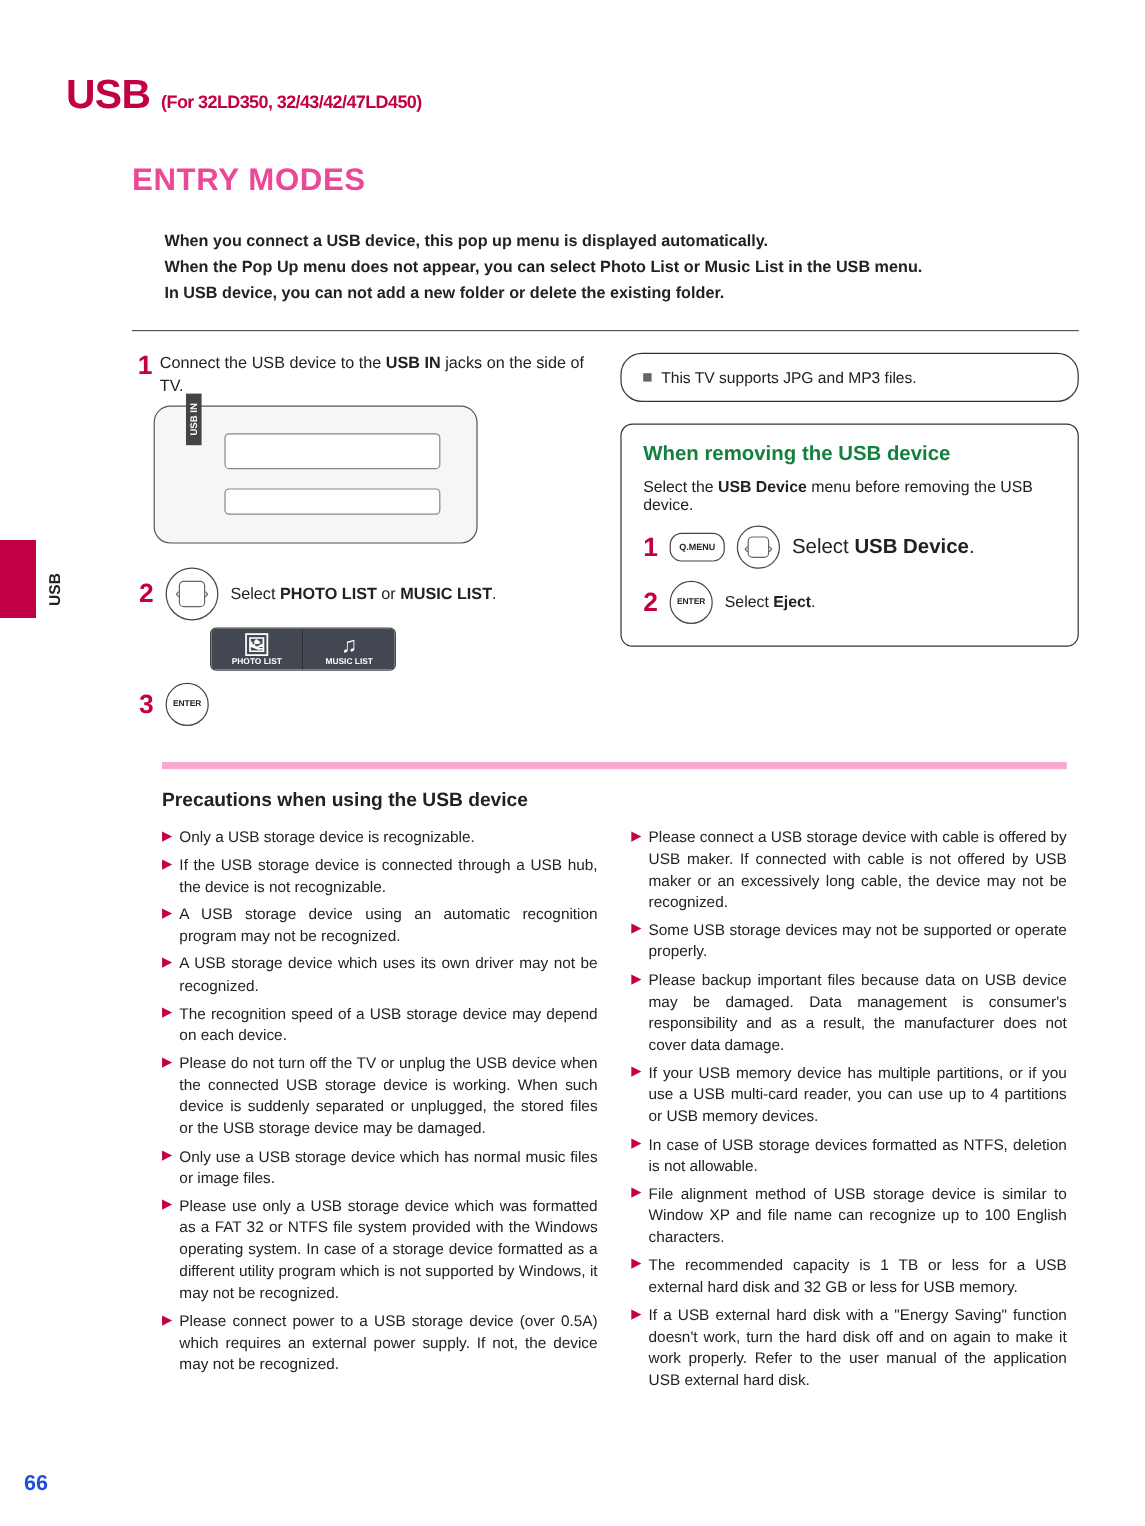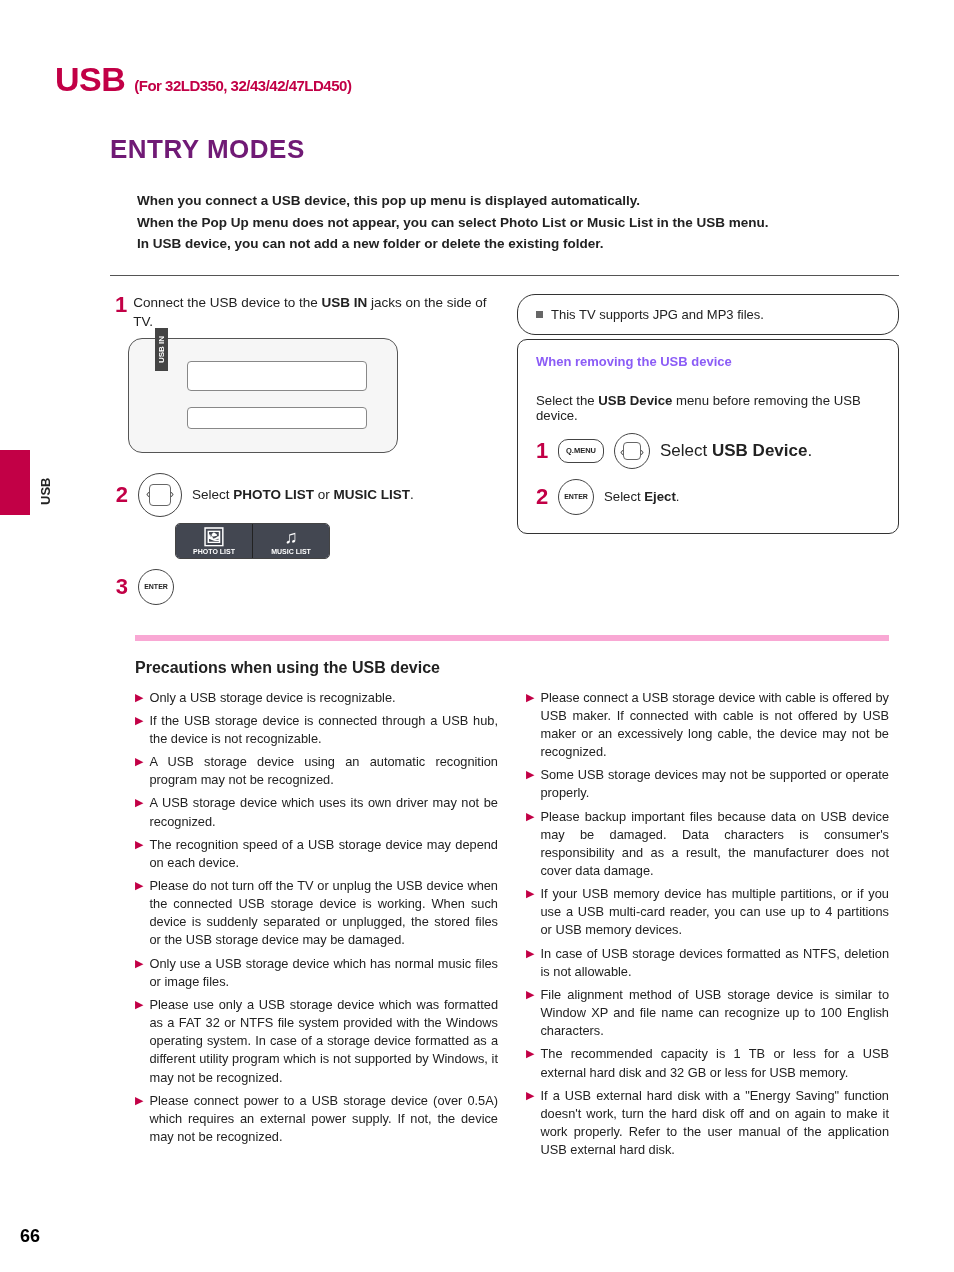--- a/index.html
+++ b/index.html
@@ -24,21 +24,21 @@
   .page-title .subtitle {
     font-size: 15px;
     font-weight: bold;
     color: #c20046;
   }
   .section-title {
     margin-top: 35px;
     margin-left: 55px;
     font-size: 26px;
     font-weight: bold;
-    color: #701a75;
+    color: #ec4899;
     letter-spacing: 0.5px;
   }
   .intro {
     margin-top: 25px;
     margin-left: 82px;
     margin-right: 10px;
     font-size: 13.5px;
     font-weight: bold;
     line-height: 1.6;
   }
@@ -159,33 +159,33 @@
     padding:4px 2px 3px 2px;
   }
   .menu-item.photo { background:#434751; border-right:1px solid #222;}
   .menu-item.music { background:#434751; }
   .menu-item .micon { font-size:18px; line-height:1; margin-bottom:2px;}
   .notebox {
     border:1.2px solid #333;
     border-radius:18px;
     padding:12px 18px;
     font-size:13px;
-    margin-bottom:4px;
+    margin-bottom:18px;
   }
   .removebox {
     border:1.2px solid #333;
     border-radius:10px;
     padding:14px 18px 18px 18px;
     font-size:13px;
   }
   .removebox .rb-title {
-    font-size:13px;
-    font-weight:bold;
-    color:#8b5cf6;
-    margin-bottom:24px;
+    font-size:17px;
+    font-weight:bold;
+    color:#15803d;
+    margin-bottom:10px;
   }
   .rb-step { display:flex; align-items:center; gap:10px; margin-top:10px; }
   .prec-title {
     margin-top:30px;
     margin-left:80px;
     font-size:16px;
     font-weight:bold;
     border-top:6px solid #f9a8d4;
     padding-top:18px;
     margin-right:10px;
@@ -225,21 +225,21 @@
     transform:rotate(-90deg);
     transform-origin:left top;
     transform: rotate(-90deg) translate(-50px, 6px);
   }
   .pagenum {
     position:absolute;
     left:20px;
     bottom:25px;
     font-size:18px;
     font-weight:bold;
-    color:#000000;
+    color:#1d4ed8;
   }
   .sm-square {
     display:inline-block;width:7px;height:7px;background:#666;margin-right:8px;vertical-align:1px;
   }
 </style>
 </head>
 <body>
 
 <div class="side-tab"></div>
 <div class="side-label">USB</div>
@@ -388,21 +388,21 @@
         <div class="bul">
           <span class="tri">▶</span>
           <span>Please connect a USB storage device with cable is offered by USB maker.  If connected with cable is not offered by USB maker or an excessively long cable, the device may not be recognized.</span>
         </div>
         <div class="bul">
           <span class="tri">▶</span>
           <span>Some USB storage devices may not be supported or operate properly.</span>
         </div>
         <div class="bul">
           <span class="tri">▶</span>
-          <span>Please backup important files because data on USB device may be damaged. Data characters is consumer's responsibility and as a result, the manufacturer does not cover data damage.</span>
+          <span>Please backup important files because data on USB device may be damaged. Data management is consumer's responsibility and as a result, the manufacturer does not cover data damage.</span>
         </div>
         <div class="bul">
           <span class="tri">▶</span>
           <span>If your USB memory device has multiple partitions, or if you use a USB multi-card reader, you can use up to 4 partitions or USB memory devices.</span>
         </div>
         <div class="bul">
           <span class="tri">▶</span>
           <span>In case of USB storage devices formatted as NTFS, deletion is not allowable.</span>
         </div>
         <div class="bul">

